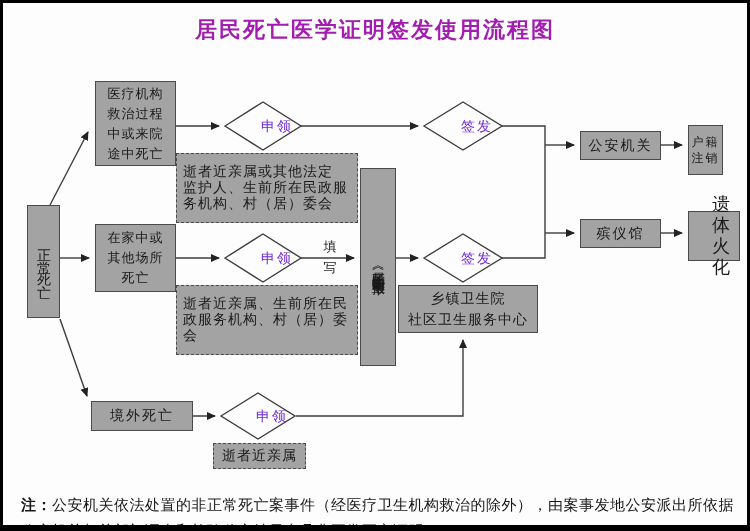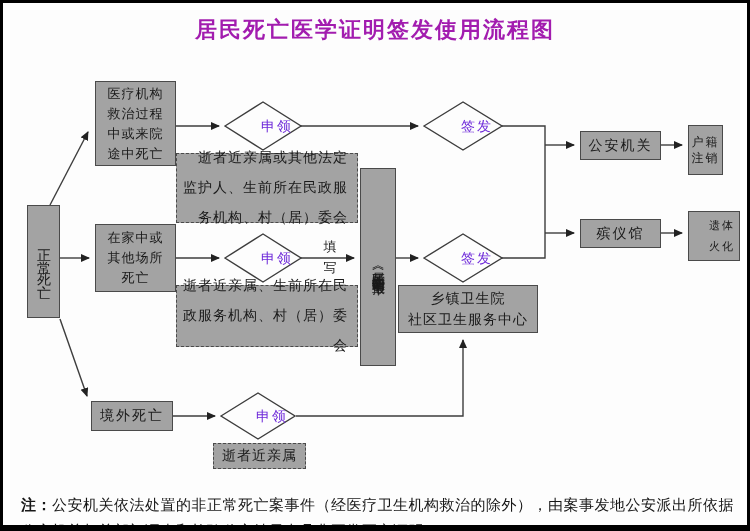--- a/index.html
+++ b/index.html
@@ -13,22 +13,22 @@
     position:absolute; top:12px; left:0; width:100%; text-align:center;
     font-size:22px; font-weight:bold; letter-spacing:2px; color:#a21caf;
   }
   svg.wires { position:absolute; left:0; top:0; width:750px; height:531px; }
   .box {
     position:absolute; box-sizing:border-box; background:#a3a3a3;
     border:1.5px solid #4a4a4a; display:flex; align-items:center; justify-content:center;
     text-align:center; white-space:pre-line; font-size:13px; line-height:20px;
     letter-spacing:1px; color:#1a1a1a;
   }
-  .box.dashed { border-style:dashed; text-align:right; justify-content:flex-start;
-    padding:8px 6px; font-size:14px; line-height:30px; }
+  .box.dashed { border-style:dashed; text-align:left; justify-content:flex-start;
+    padding:8px 6px; font-size:14px; line-height:16px; }
   .box.dashed.center { text-align:center; justify-content:center; padding:0; }
   .vtext span { writing-mode:vertical-rl; text-orientation:mixed; }
   .dlabel {
     position:absolute; width:60px; text-align:right; font-size:14px;
     letter-spacing:2px; text-indent:2px; color:#6d28d9;
   }
   .flabel {
     position:absolute; left:312px; top:233px; width:30px; text-align:center;
     font-size:13px; line-height:21px; white-space:pre-line; color:#1a1a1a;
   }
@@ -83,48 +83,48 @@
 
   <div class="box" style="left:92px;top:78px;width:81px;height:85px;">医疗机构
 救治过程
 中或来院
 途中死亡</div>
 
   <div class="box" style="left:92px;top:221px;width:81px;height:68px;">在家中或
 其他场所
 死亡</div>
 
-  <div class="box" style="left:88px;top:398px;width:82px;height:30px;font-size:14px;letter-spacing:2px;">境外死亡</div>
+  <div class="box" style="left:88px;top:398px;width:102px;height:30px;font-size:14px;letter-spacing:2px;">境外死亡</div>
 
   <div class="box dashed" style="left:173px;top:150px;width:182px;height:70px;">逝者近亲属或其他法定
 监护人、生前所在民政服
 务机构、村（居）委会</div>
 
-  <div class="box dashed" style="left:173px;top:282px;width:182px;height:62px;">逝者近亲属、生前所在民
+  <div class="box dashed" style="left:173px;top:282px;width:182px;height:70px;">逝者近亲属、生前所在民
 政服务机构、村（居）委
 会</div>
 
   <div class="box dashed center" style="left:210px;top:440px;width:93px;height:26px;line-height:14px;">逝者近亲属</div>
 
   <div class="box vtext" style="left:357px;top:165px;width:36px;height:198px;">
     <span style="font-size:13px;letter-spacing:1px;">《居民死亡医学证明申报单》</span>
   </div>
 
 
   <div class="box" style="left:395px;top:282px;width:140px;height:48px;font-size:14px;line-height:21px;text-align:center;">乡镇卫生院
 社区卫生服务中心</div>
 
   <div class="box" style="left:577px;top:216px;width:81px;height:29px;font-size:14px;letter-spacing:2px;">殡仪馆</div>
 
   <div class="box" style="left:577px;top:128px;width:81px;height:29px;font-size:14px;letter-spacing:2px;">公安机关</div>
 
   <div class="box" style="left:685px;top:122px;width:35px;height:50px;font-size:12px;line-height:16px;letter-spacing:2px;">户籍
 注销</div>
 
-  <div class="box" style="left:685px;top:208px;width:52px;height:50px;font-size:11px;line-height:21px;letter-spacing:2px;padding-left:16px;">遗体
+  <div class="box" style="left:685px;top:208px;width:52px;height:50px;font-size:18px;line-height:21px;letter-spacing:2px;padding-left:16px;">遗体
 火化</div>
 
   <div class="dlabel" style="left:230px;top:115px;">申领</div>
   <div class="dlabel" style="left:430px;top:115px;">签发</div>
   <div class="dlabel" style="left:230px;top:247px;">申领</div>
   <div class="dlabel" style="left:430px;top:247px;">签发</div>
   <div class="dlabel" style="left:225px;top:405px;">申领</div>
 
   <div class="flabel">填
 写</div>

